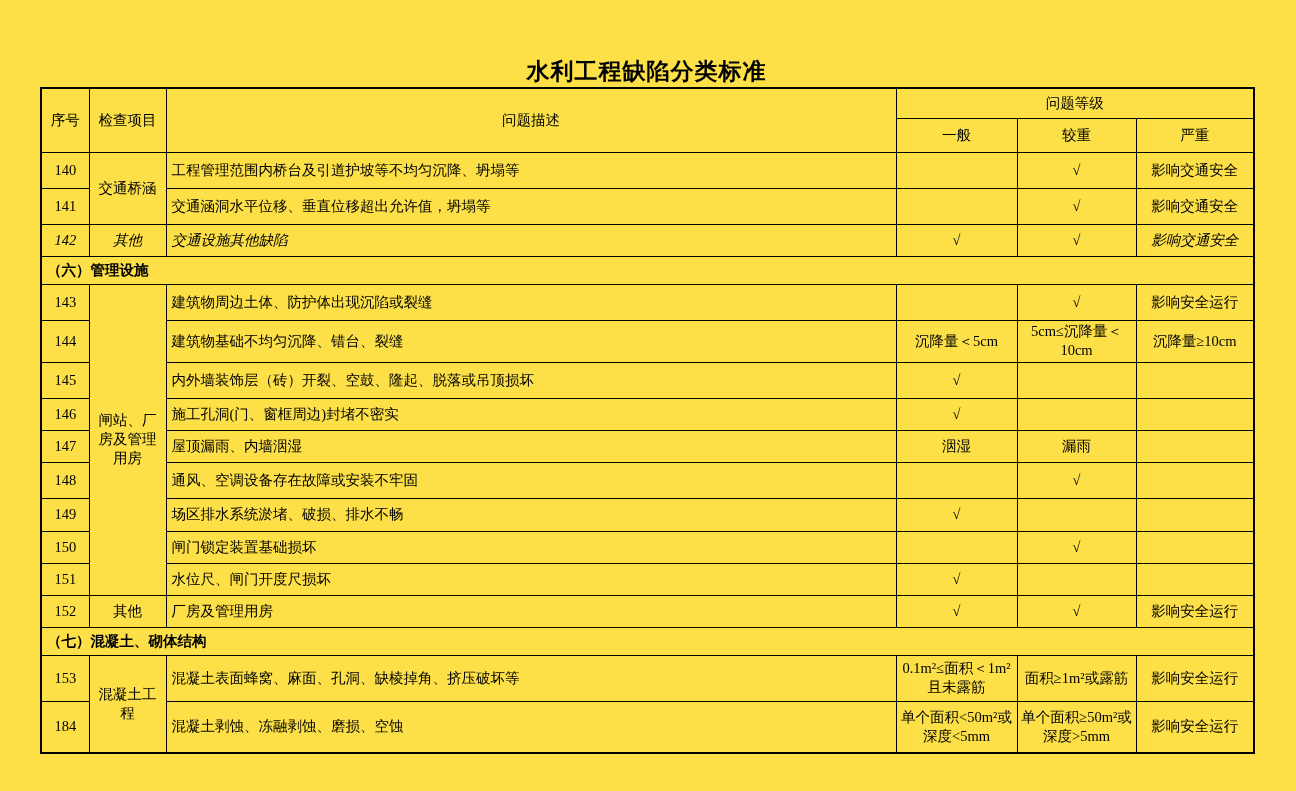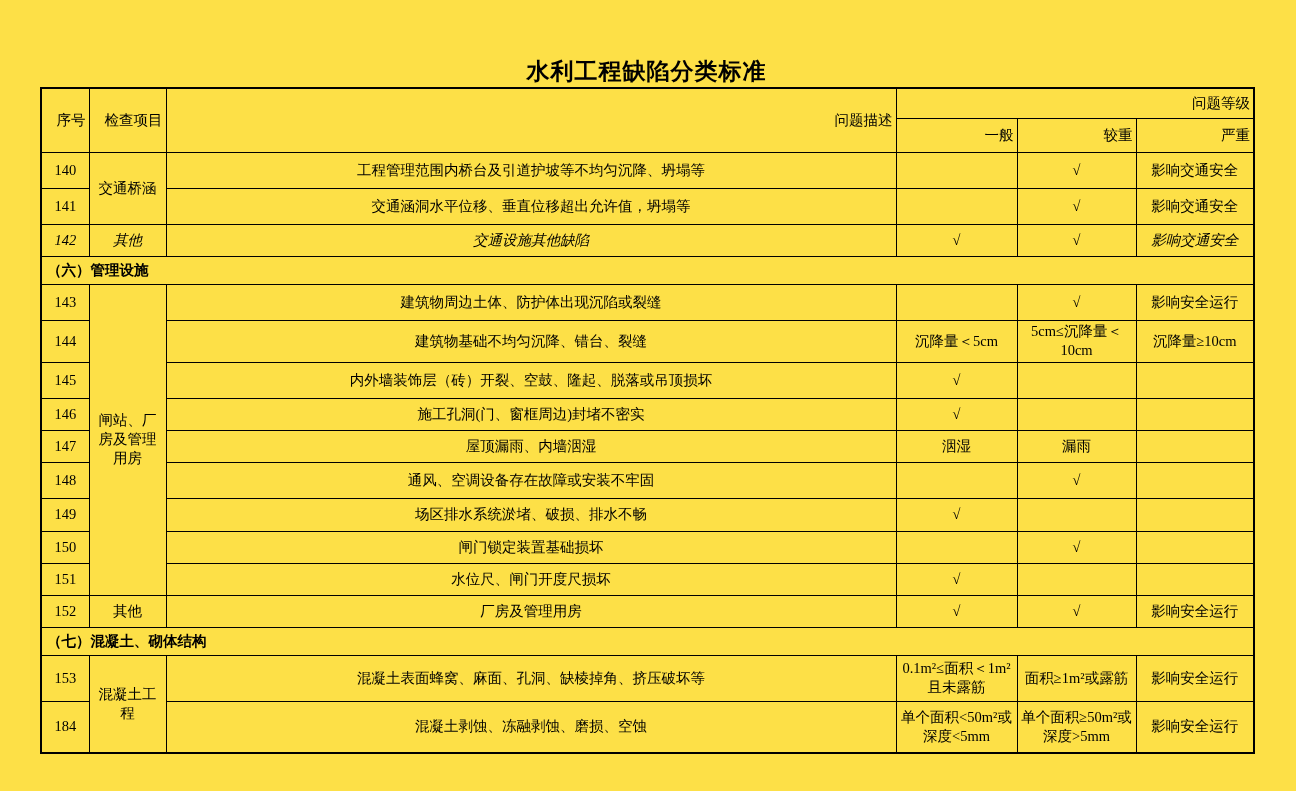--- a/index.html
+++ b/index.html
@@ -44,25 +44,25 @@
   }
   
   table.doc-table {
     border: 2px solid #000000;
   }
   td.center-cell {
     text-align: center;
     padding: 1px 3px;
   }
   td.desc-cell {
+    text-align: left;
+    padding: 1px 5px;
+  }
+  td.header-cell {
     text-align: center;
-    padding: 1px 5px;
-  }
-  td.header-cell {
-    text-align: right;
     font-weight: normal;
     padding: 1px 3px;
   }
   td.section-cell {
     text-align: left;
     font-weight: bold;
     padding: 1px 5px;
     font-size: 15px;
     font-family: "Liberation Sans", sans-serif;
     margin-left: 24px;

